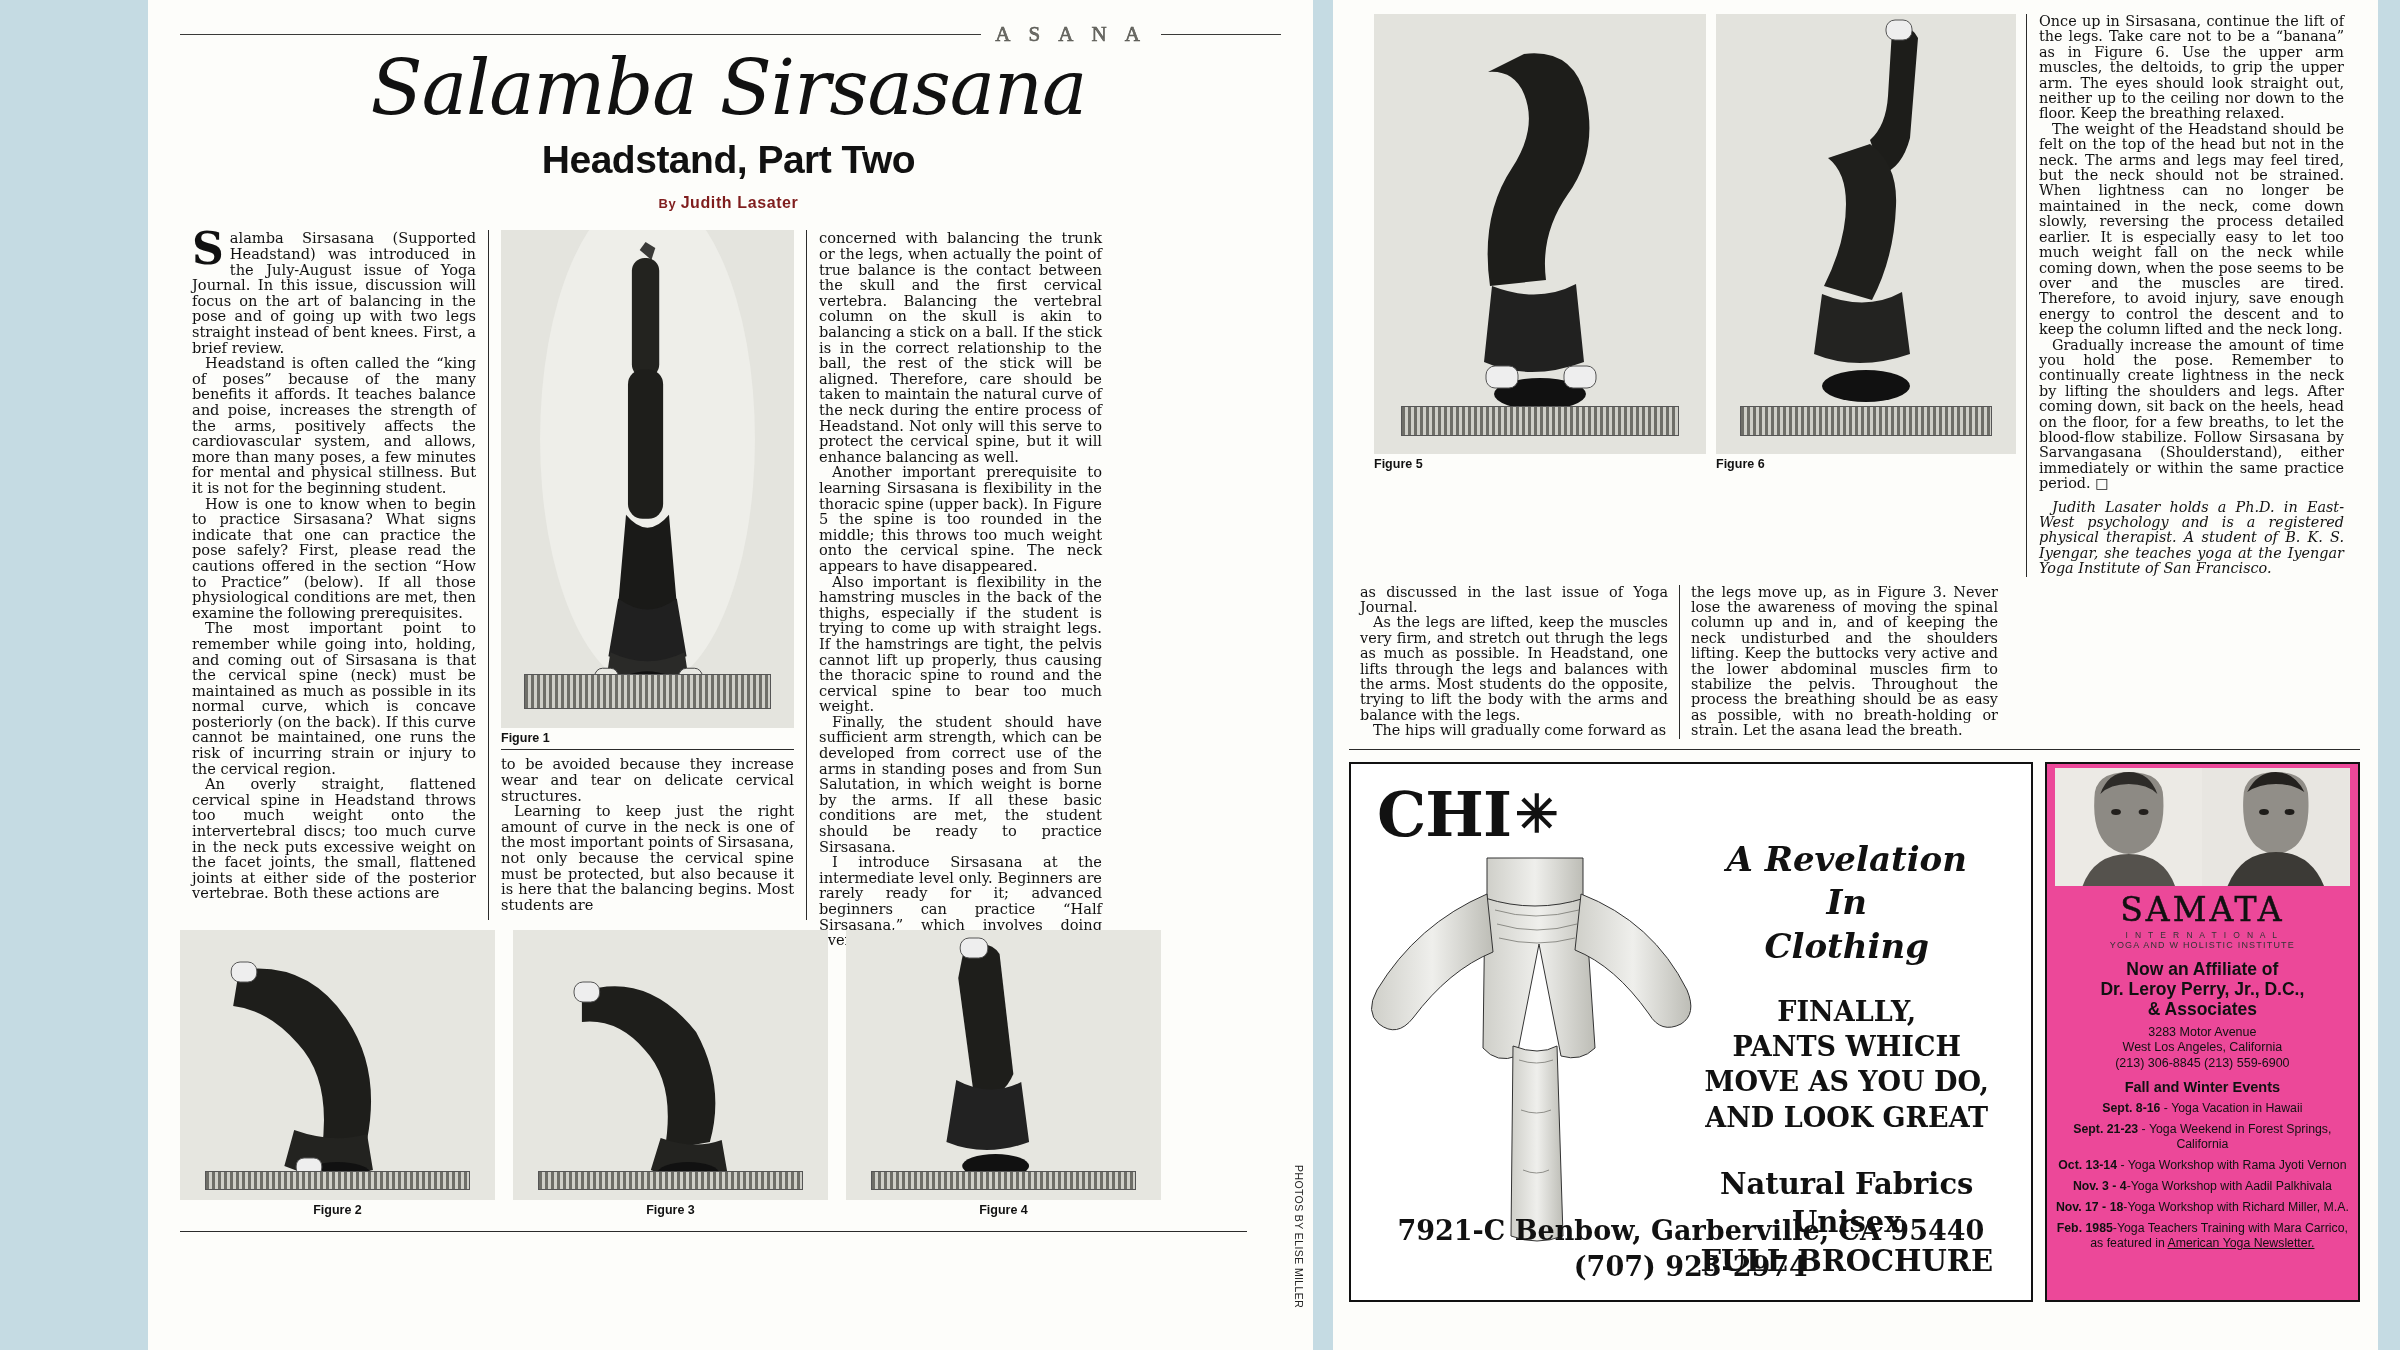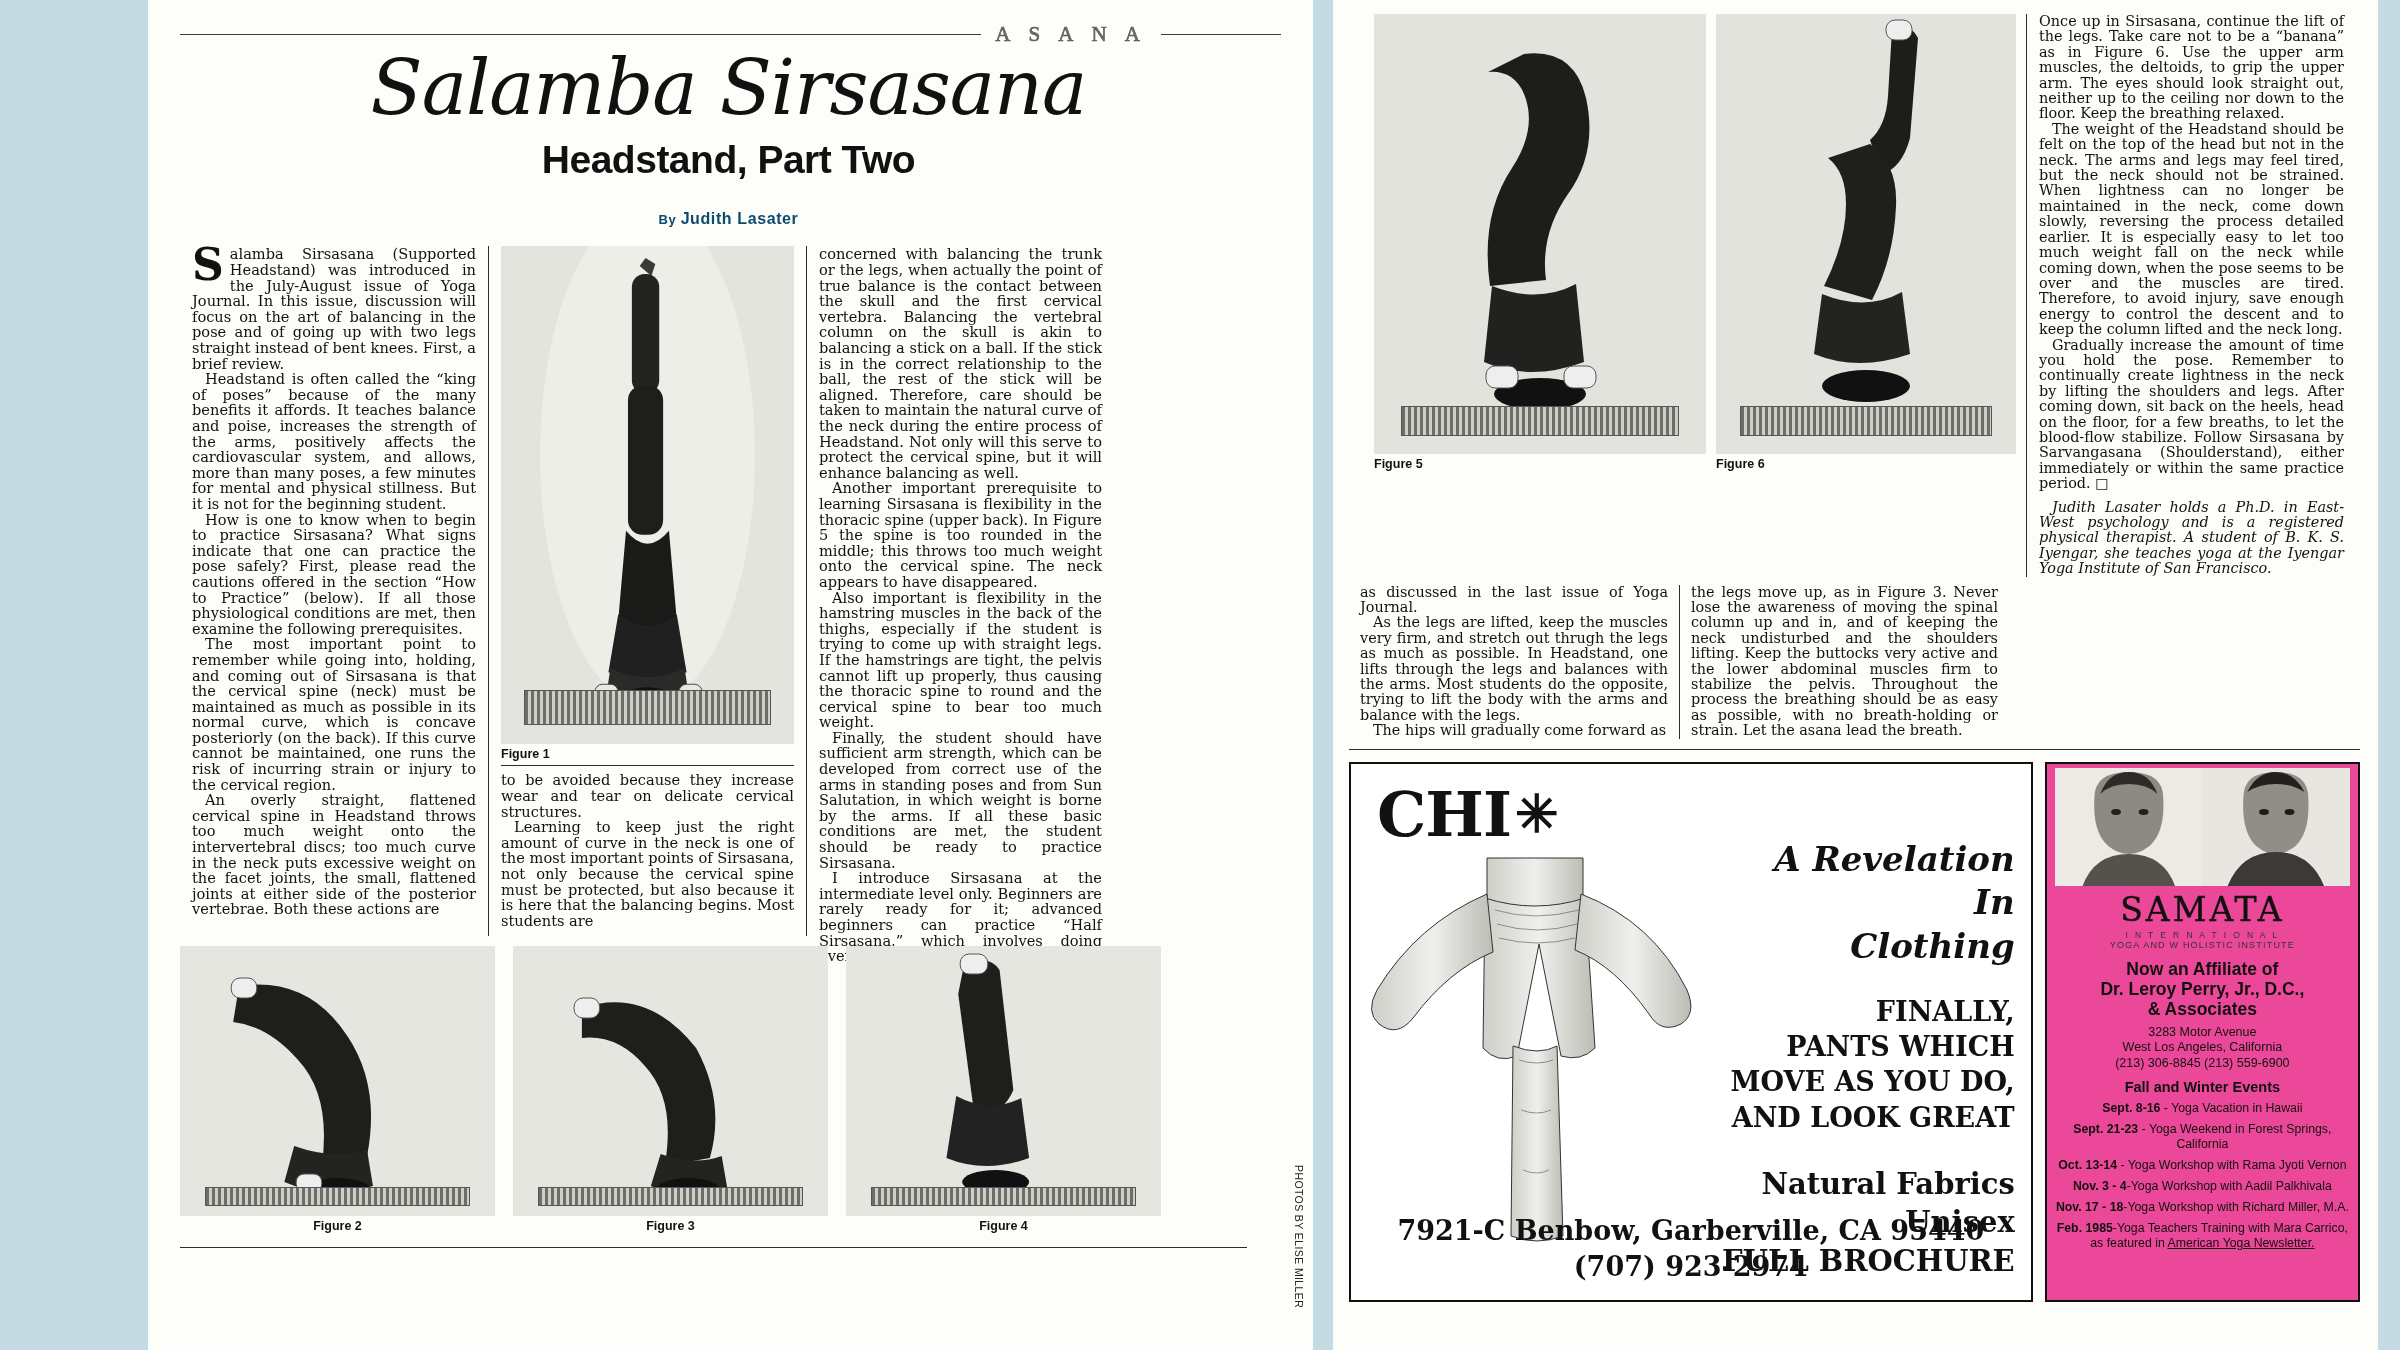--- a/index.html
+++ b/index.html
@@ -56,22 +56,22 @@
     letter-spacing:-0.5px;
     margin:13px 0 0 0;
     color:#111;
   }
   .byline {
     text-align:center;
     font-family:"Liberation Sans", sans-serif;
     font-weight:bold;
     font-size:16px;
     letter-spacing:0.6px;
-    margin:28px 0 0 0;
-    color:#0c4a6e;
+    margin:12px 0 0 0;
+    color:#7f1d1d;
   }
   .byline .sc { font-size:13px; }
 
   
   .cols {
     display:flex;
     margin:18px 6px 0 14px;
     height:690px;
   }
   .col {
@@ -185,23 +185,23 @@
     font-size:62px;
     letter-spacing:-1px;
     text-align:left;
     margin:14px 0 0 26px;
     color:#111;
     display:flex; align-items:center; gap:4px;
   }
   .chi-star { font-size:52px; line-height:1; }
   .chi-right {
     position:absolute;
-    right:16px; top:74px;
+    right:29px; top:74px;
     width:310px;
-    text-align:right;
+    text-align:center;
   }
   .chi-rev {
     font-family:"DejaVu Serif", serif;
     font-weight:bold;
     font-style:italic;
     font-size:34px;
     line-height:1.28;
     color:#111;
   }
   .chi-finally {

